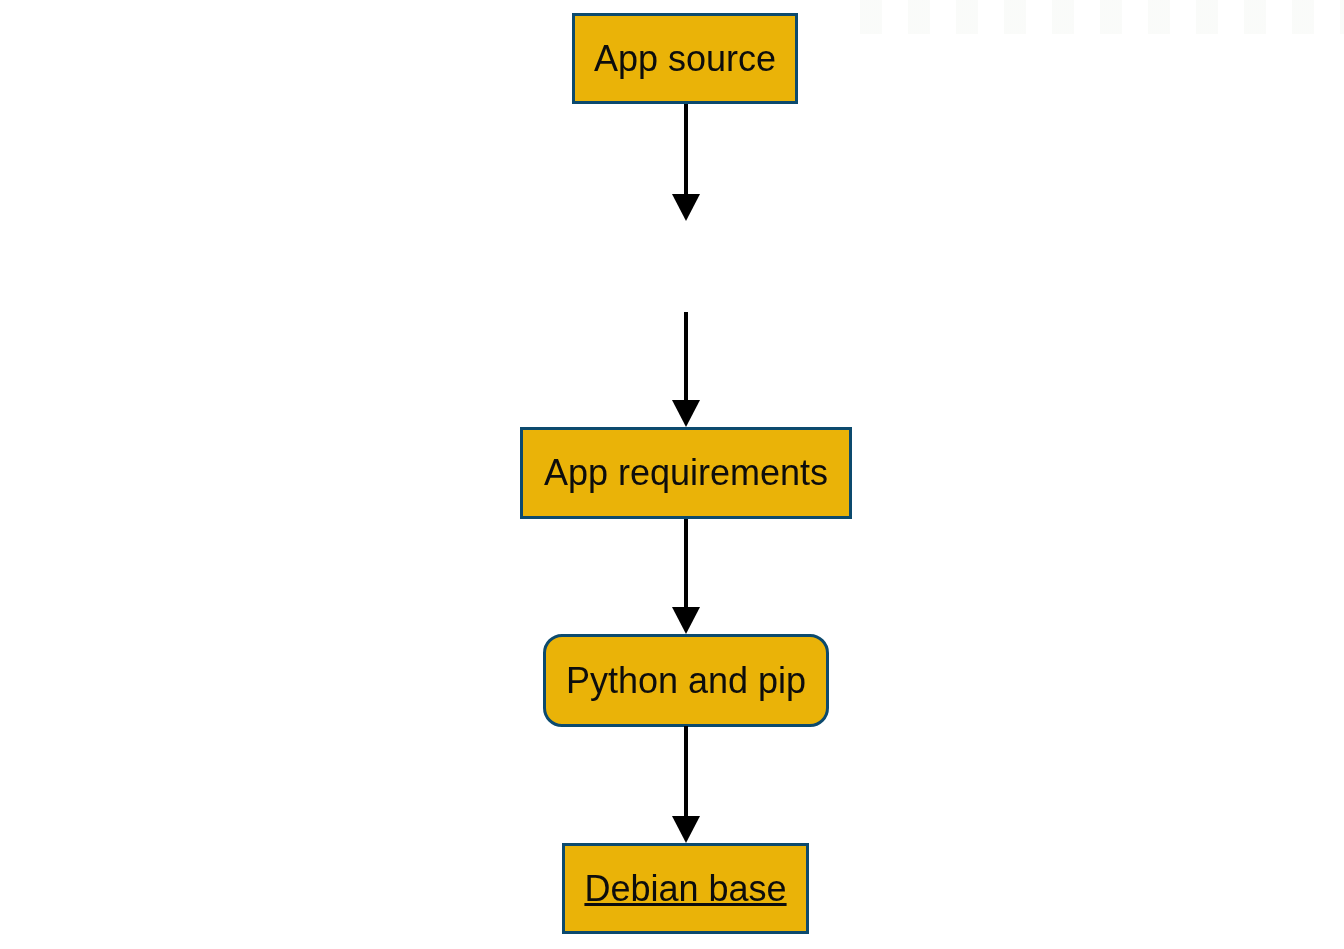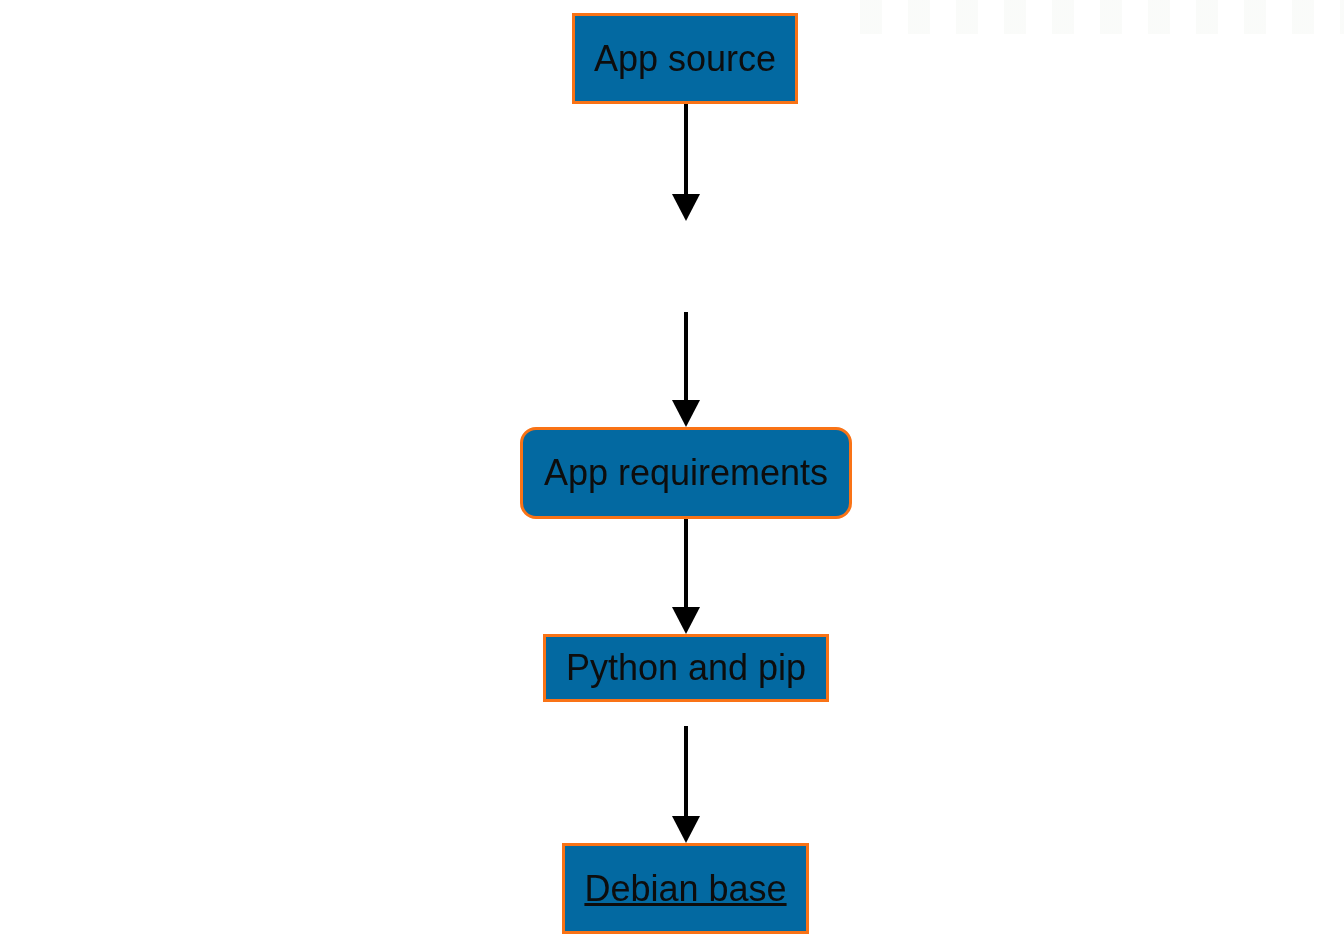--- a/index.html
+++ b/index.html
@@ -25,34 +25,34 @@
     background:
       repeating-linear-gradient(90deg,
         rgba(225, 232, 222, 0.35) 0px, rgba(225, 232, 222, 0.35) 22px,
         rgba(255, 255, 255, 0) 22px, rgba(255, 255, 255, 0) 48px);
     opacity: 0.5;
     pointer-events: none;
   }
   .node {
     position: absolute;
     box-sizing: border-box;
-    background: #0369a1;
-    border: 3px solid #f97316;
+    background: #eab308;
+    border: 3px solid #0c4a6e;
     display: flex;
     align-items: center;
     justify-content: center;
     color: #0d0d0d;
     font-size: 36px;
     letter-spacing: 0px;
     white-space: nowrap;
   }
   .node-1 { left: 572px; top: 13px;  width: 226px; height: 91px; }
   .node-2 { left: 512px; top: 221px; width: 348px; height: 91px; }
-  .node-3 { left: 520px; top: 427px; width: 332px; height: 92px; border-radius: 16px; }
-  .node-4 { left: 543px; top: 634px; width: 286px; height: 68px; }
+  .node-3 { left: 520px; top: 427px; width: 332px; height: 92px; }
+  .node-4 { left: 543px; top: 634px; width: 286px; height: 93px; border-radius: 19px; }
   .node-5 { left: 562px; top: 843px; width: 247px; height: 91px; text-decoration: underline; }
 
   .arrow {
     position: absolute;
     width: 32px;
     left: 670px;
   }
   .arrow-1 { top: 104px; height: 117px; }
   .arrow-2 { top: 312px; height: 115px; }
   .arrow-3 { top: 519px; height: 115px; }

